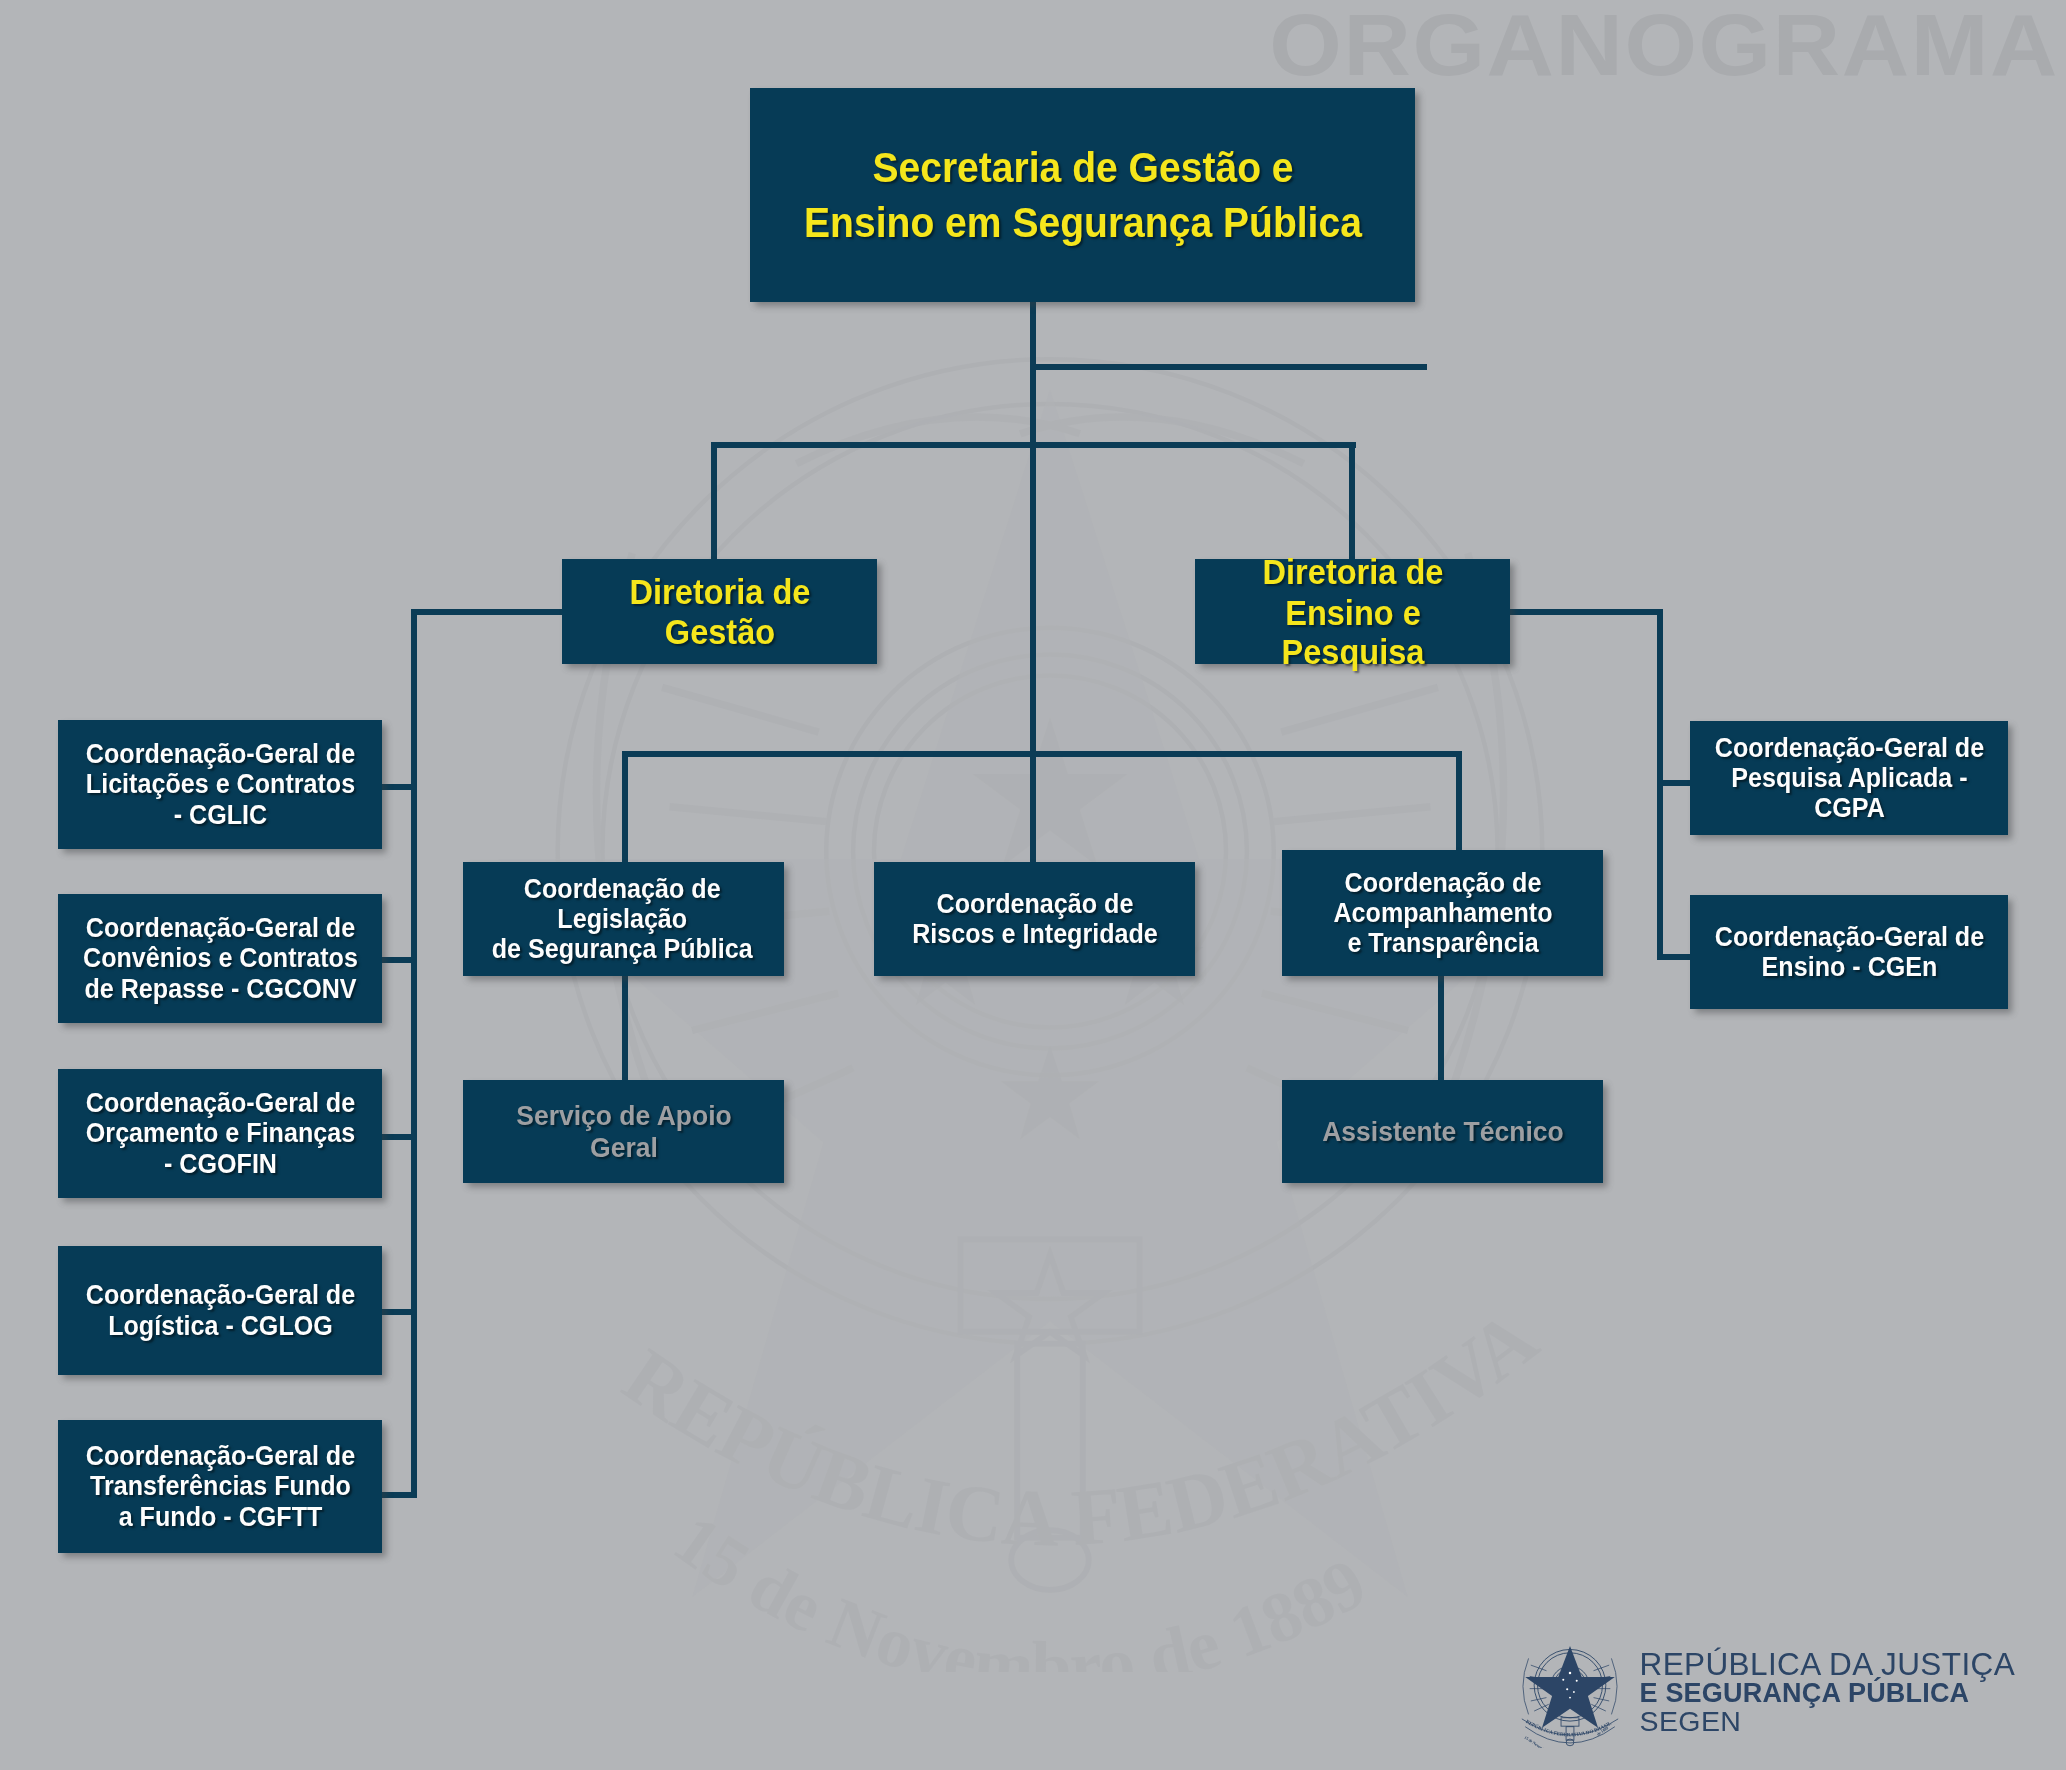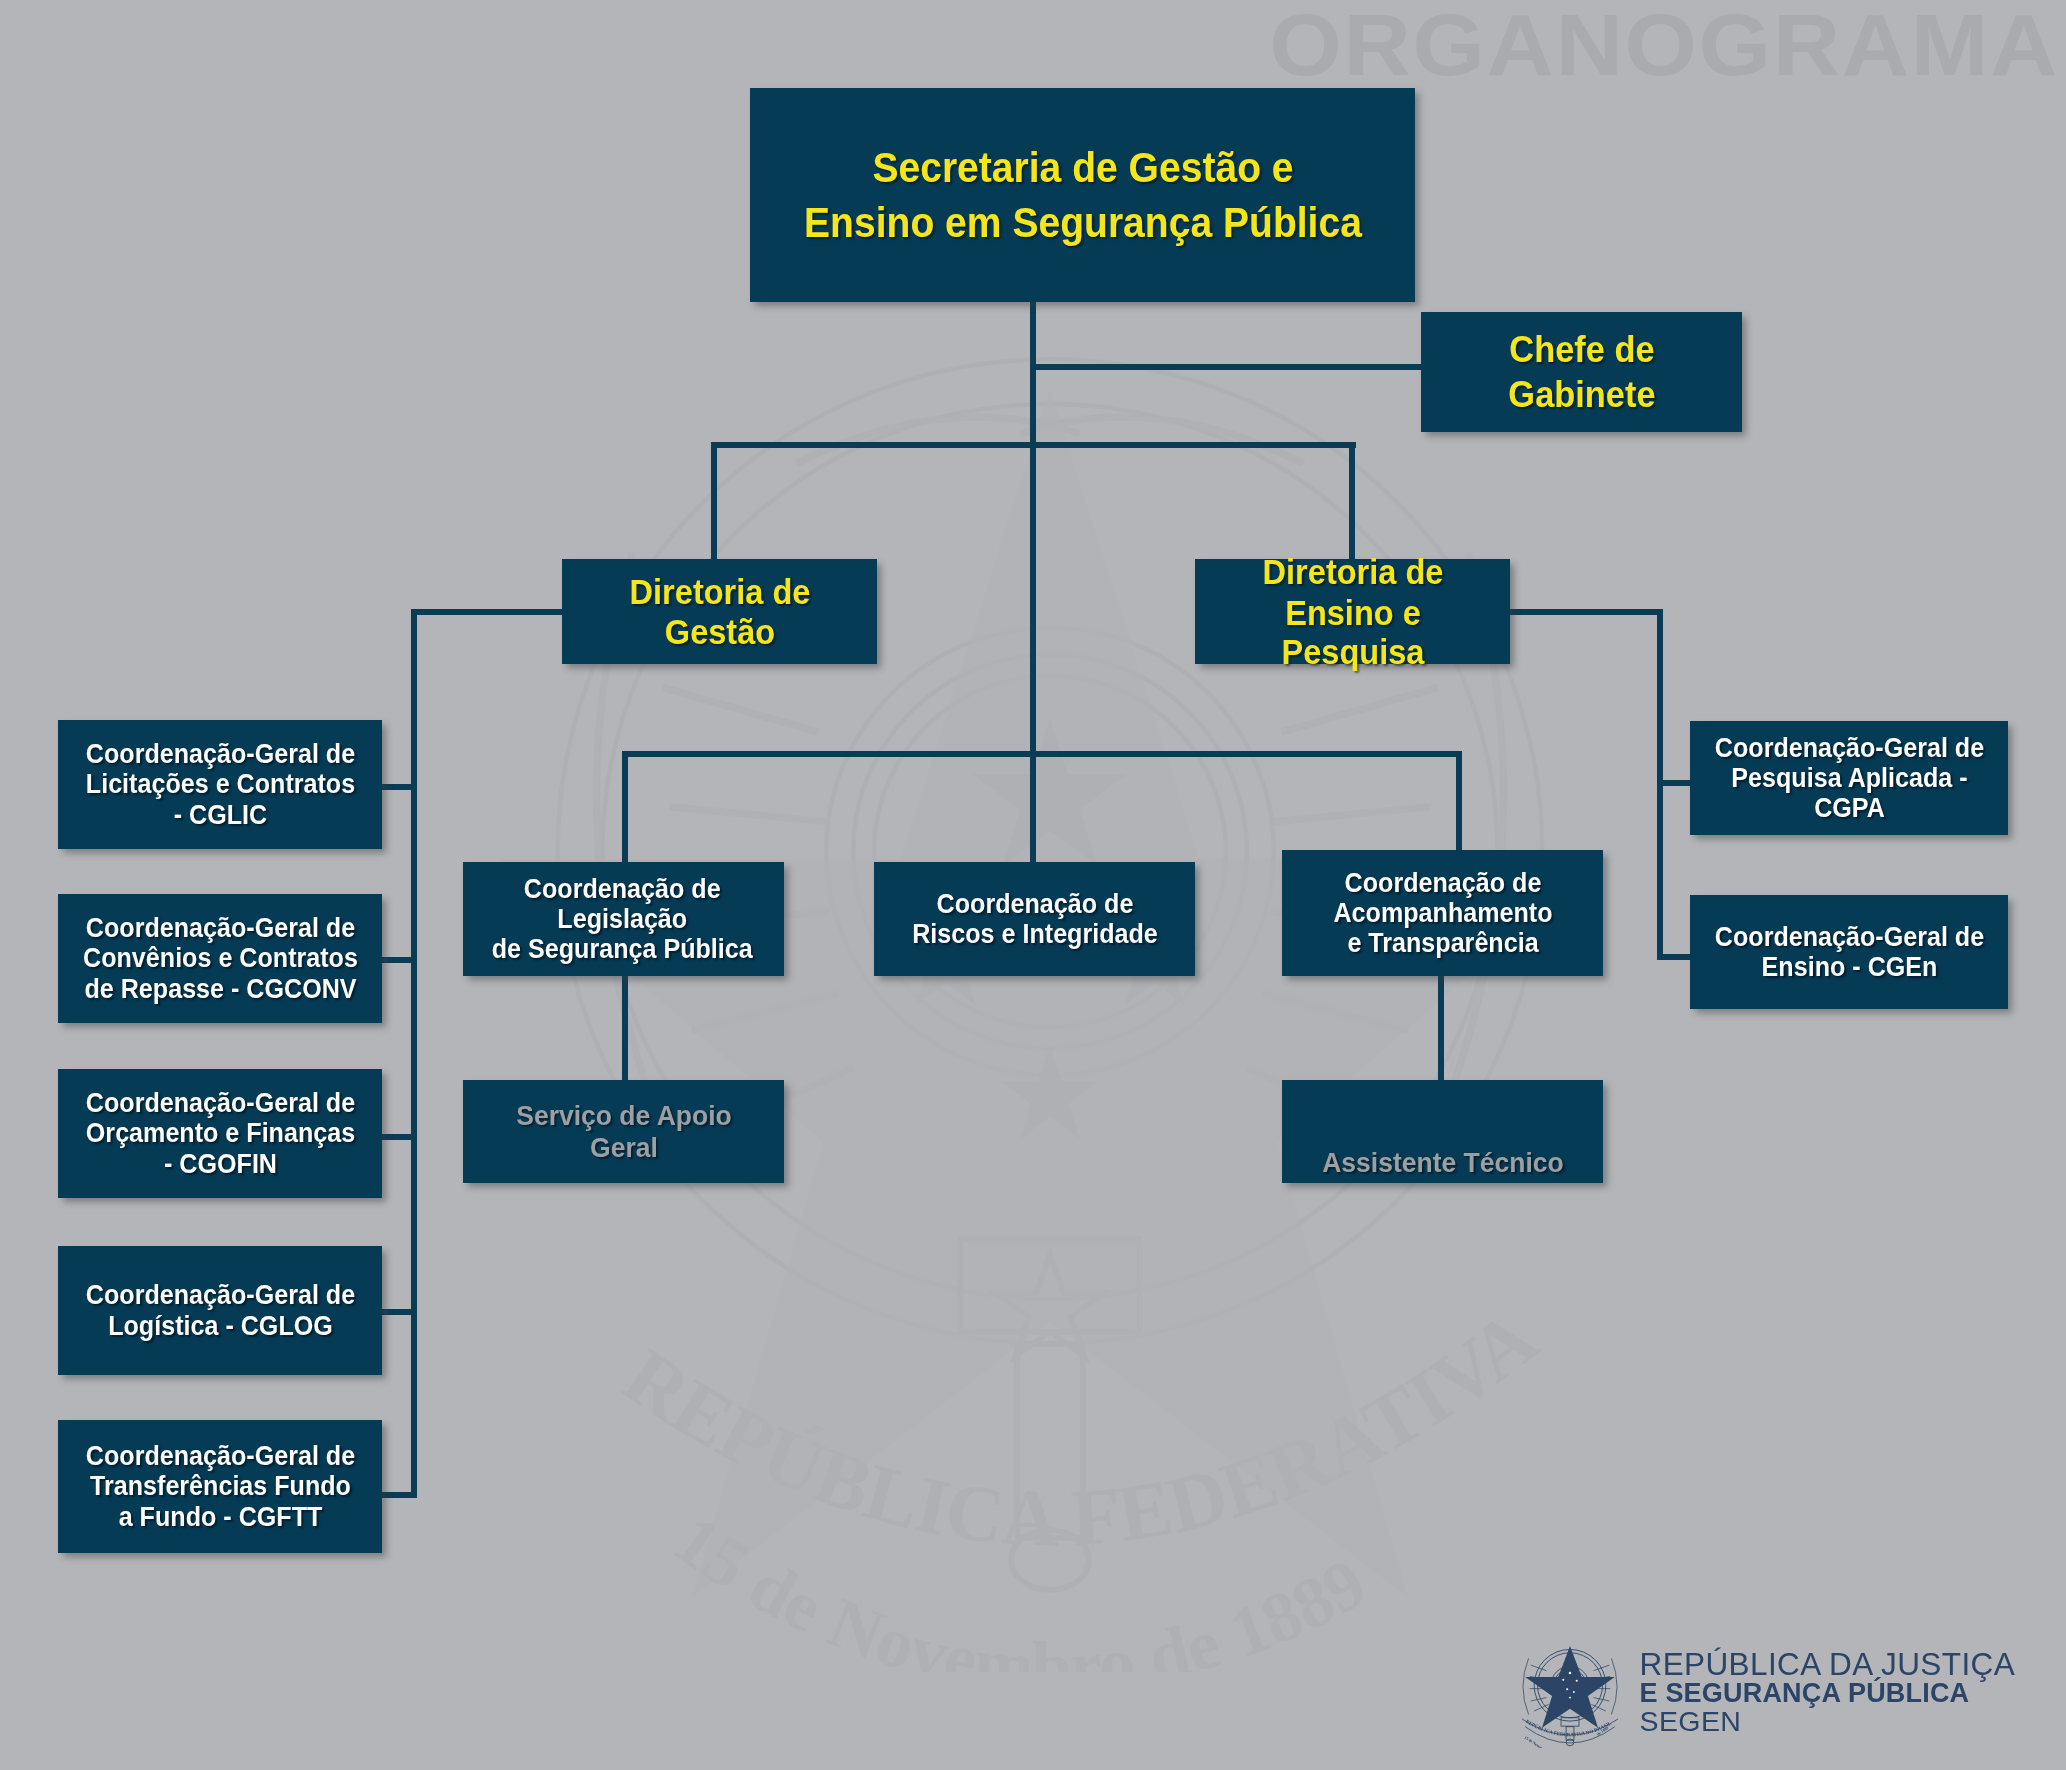--- a/index.html
+++ b/index.html
@@ -154,24 +154,20 @@
   <div class="line v" style="left:1456px;top:751px;height:114px;"></div>
 
   <div class="line v" style="left:622px;top:975px;height:105px;"></div>
   <div class="line v" style="left:1438px;top:975px;height:105px;"></div>
 
   <div class="box" style="left:750px;top:88px;width:665px;height:214px;flex-direction:column;">
     <span class="yellow cond" style="font-size:42px;">Secretaria de Gestão e</span>
     <span class="yellow cond" style="font-size:42px;margin-top:7.5px;">Ensino em Segurança Pública</span>
   </div>
 
-  <div class="box" style="left:1421px;top:312px;width:321px;height:120px;flex-direction:column;">
-    <span class="yellow cond" style="font-size:37px;">Chefe de</span>
-    <span class="yellow cond" style="font-size:37px;margin-top:3px;">Gabinete</span>
-  </div>
 
   <div class="box" style="left:562px;top:559px;width:315px;height:105px;flex-direction:column;">
     <span class="yellow cond" style="font-size:35px;">Diretoria de</span>
     <span class="yellow cond" style="font-size:35px;margin-top:1.5px;">Gestão</span>
   </div>
 
   <div class="box" style="left:1195px;top:559px;width:315px;height:105px;flex-direction:column;">
     <span class="yellow cond" style="font-size:35px;">Diretoria de</span>
     <span class="yellow cond" style="font-size:35px;margin-top:1.5px;">Ensino e Pesquisa</span>
   </div>
@@ -228,21 +224,21 @@
 
   <div class="box" style="left:1690px;top:895px;width:318px;height:114px;flex-direction:column;">
     <span class="white cond" style="font-size:27px;">Coordenação-Geral de</span>
     <span class="white cond" style="font-size:27px;">Ensino - CGEn</span>
   </div>
 
   <div class="box" style="left:463px;top:1080px;width:321px;height:103px;">
     <span class="grey cond" style="font-size:28.5px;">Serviço de Apoio Geral</span>
   </div>
 
-  <div class="box" style="left:1282px;top:1080px;width:321px;height:103px;align-items:flex-end;">
+  <div class="box" style="left:1282px;top:1080px;width:321px;height:103px;">
     <span class="grey cond" style="font-size:28.5px;">Assistente Técnico</span>
   </div>
 
   <div id="footer-logo">
     <svg class="brasao" viewBox="0 0 200 200">
       <g stroke="#2c4566" stroke-width="1.6" fill="none">
         <circle cx="100" cy="88" r="64"></circle>
         <circle cx="100" cy="88" r="58"></circle>
         <circle cx="100" cy="88" r="34"></circle>
         <circle cx="100" cy="88" r="29"></circle>

